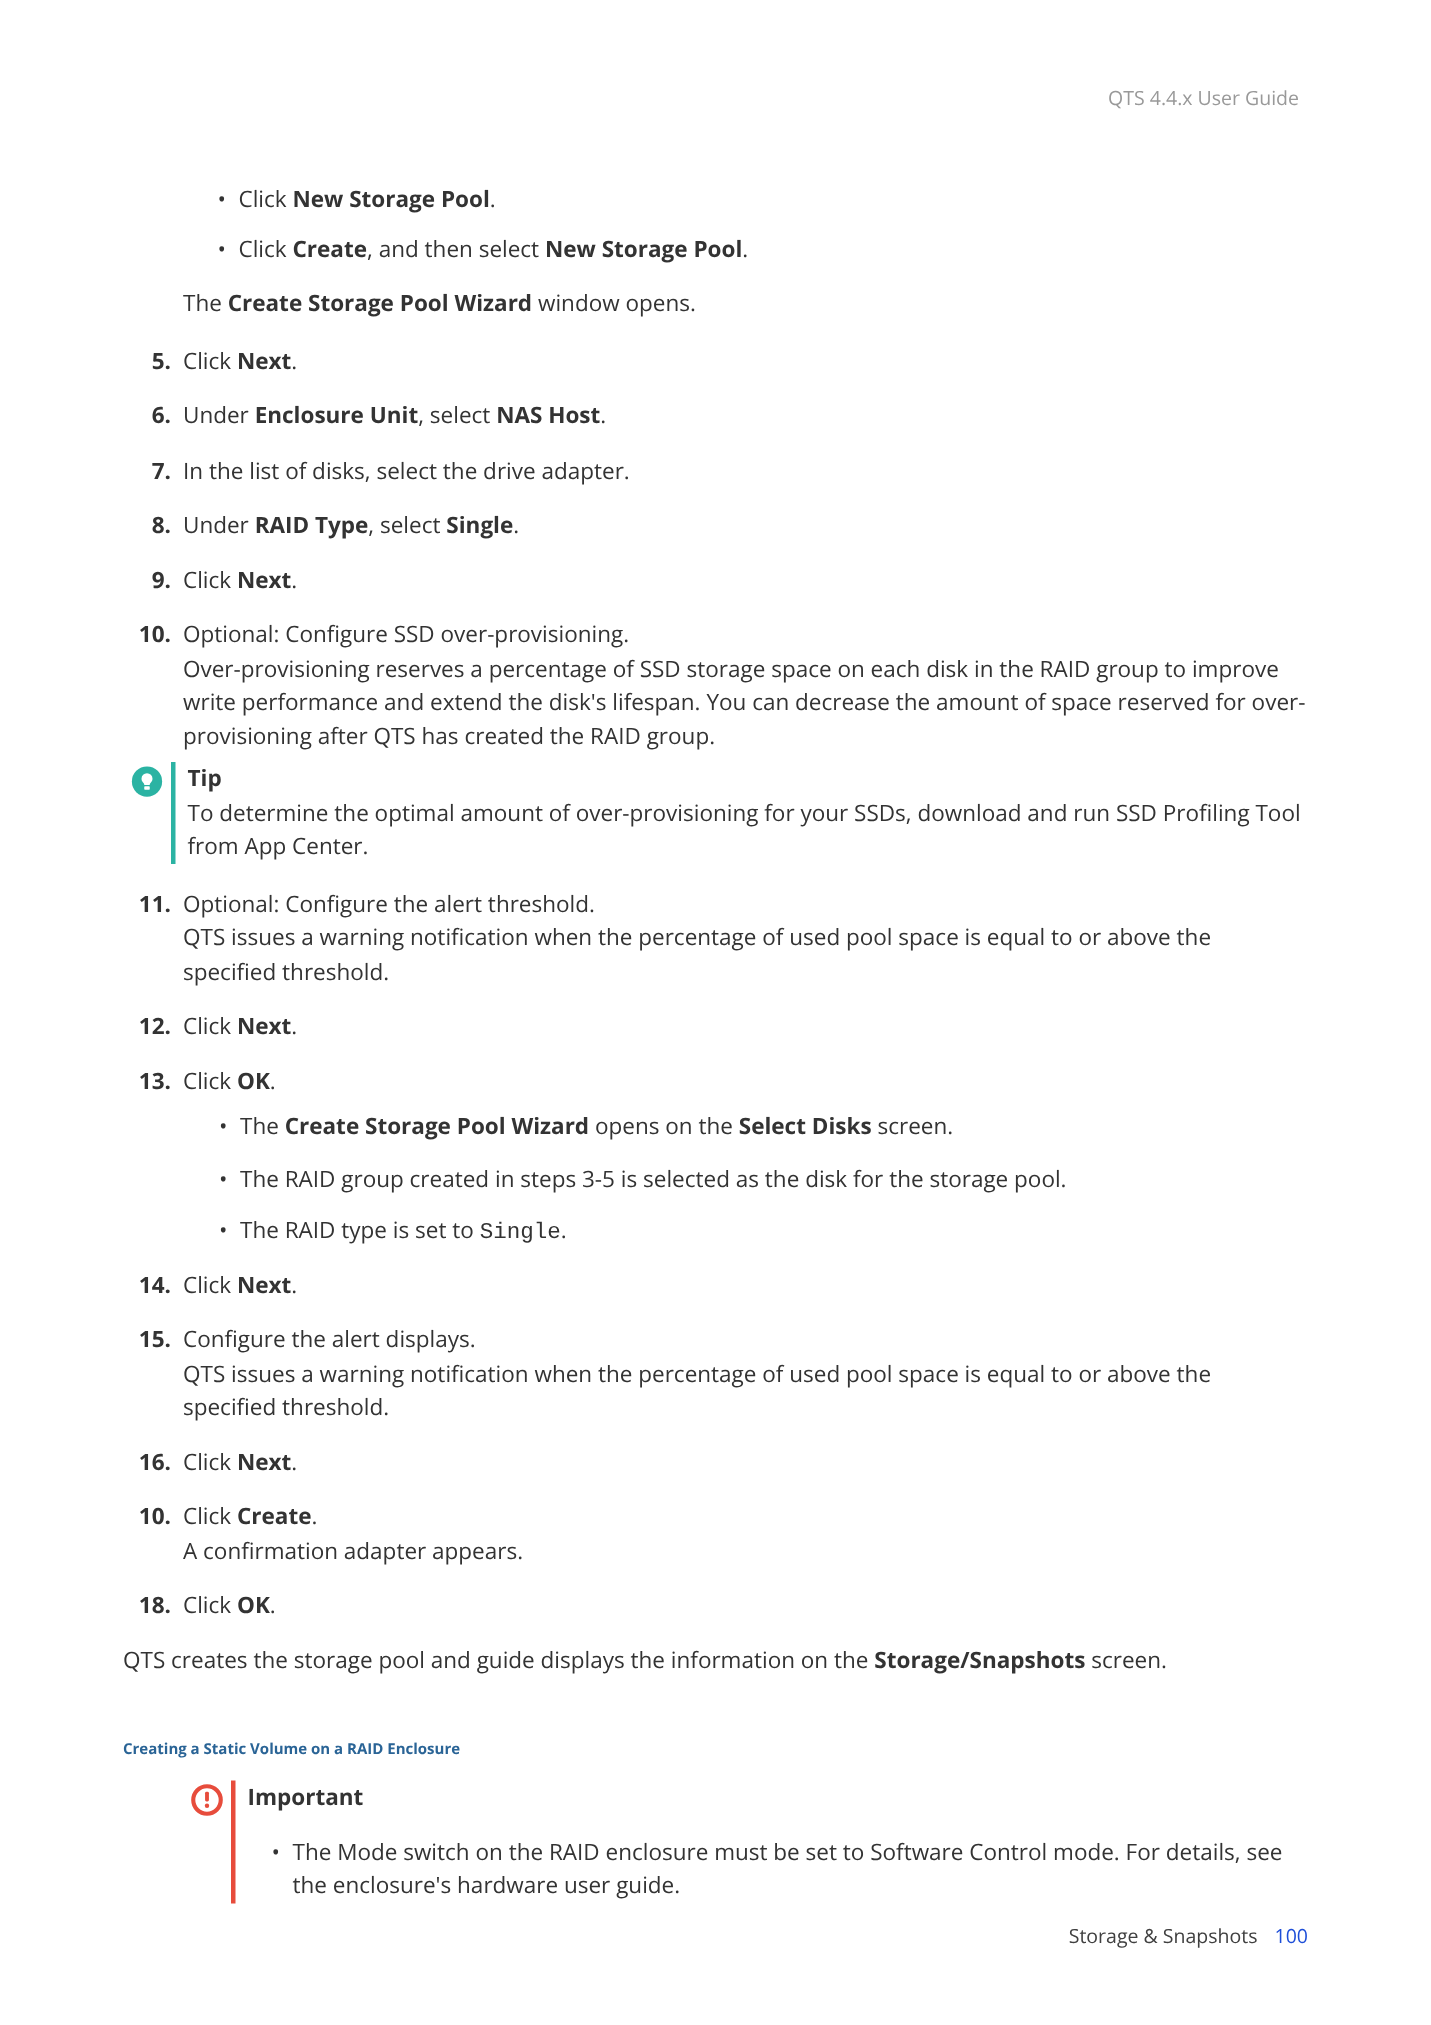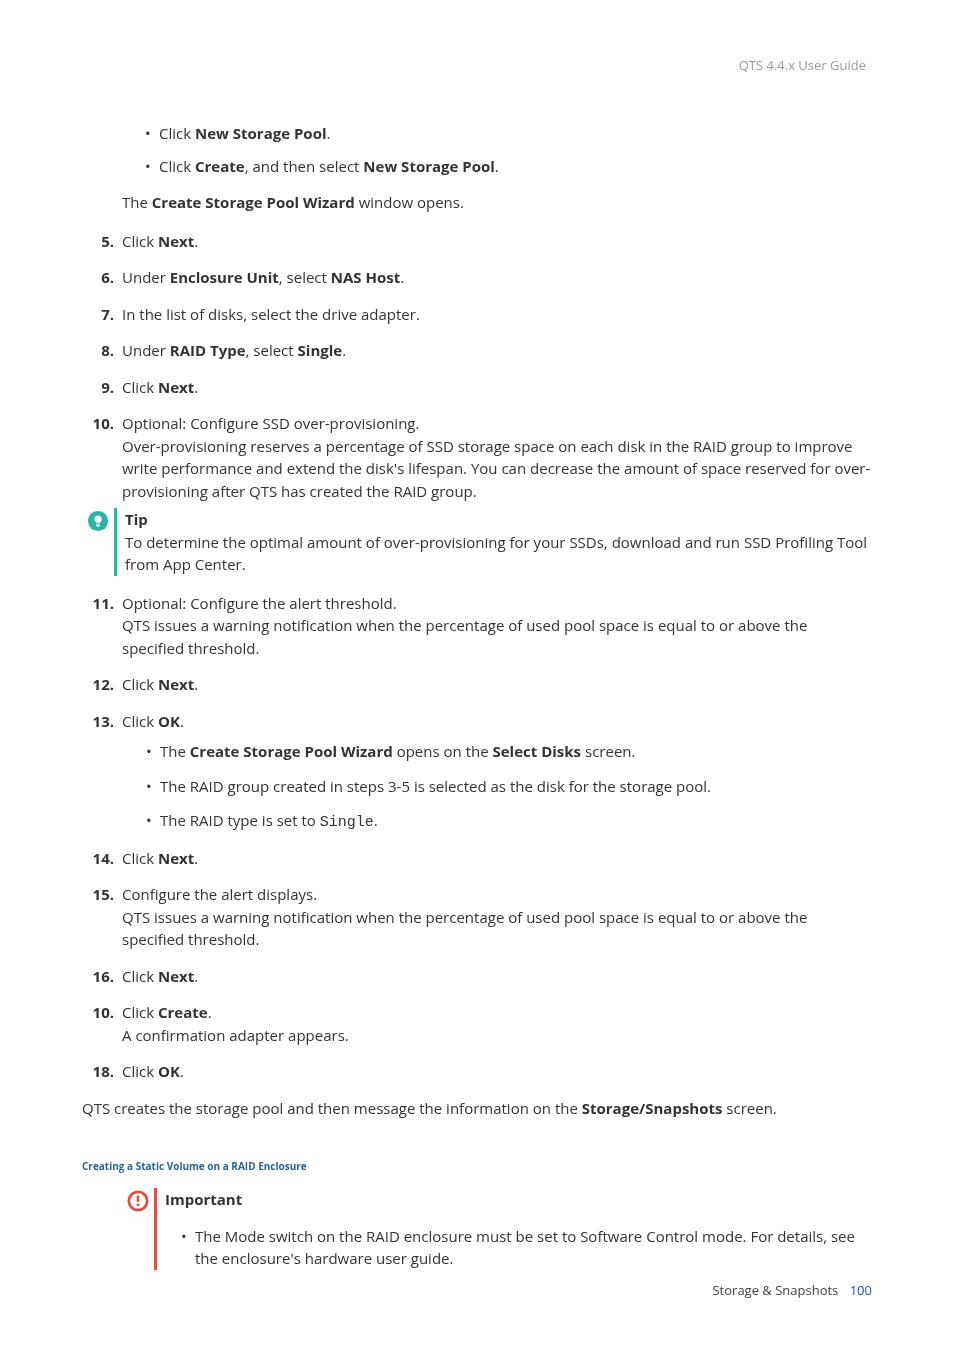--- a/index.html
+++ b/index.html
@@ -275,21 +275,21 @@
   </div>
 
   <div class="ol-item">
     <div class="ol-num">18.</div>
     <div class="ol-body">
       <span>Click </span><span class="bold">OK</span><span>.</span>
     </div>
   </div>
 
   <p class="para-after-list">
-    <span>QTS creates the storage pool and then message the information on the </span><span class="bold">Storage/Snapshots</span><span> screen.</span>
+    <span>QTS creates the storage pool and guide displays the information on the </span><span class="bold">Storage/Snapshots</span><span> screen.</span>
   </p>
 
   <div class="section-heading">Creating a Static Volume on a RAID Enclosure</div>
 
   <div class="callout important callout-indent">
     <div class="callout-icon">
       <svg class="imp-icon-svg" width="22" height="22" viewBox="0 0 24 24">
         <circle class="outer" cx="12" cy="12" r="10"></circle>
         <rect class="mark" x="10.6" y="6" width="2.8" height="7" rx="1"></rect>
         <circle class="mark" cx="12" cy="16.2" r="1.6"></circle>

